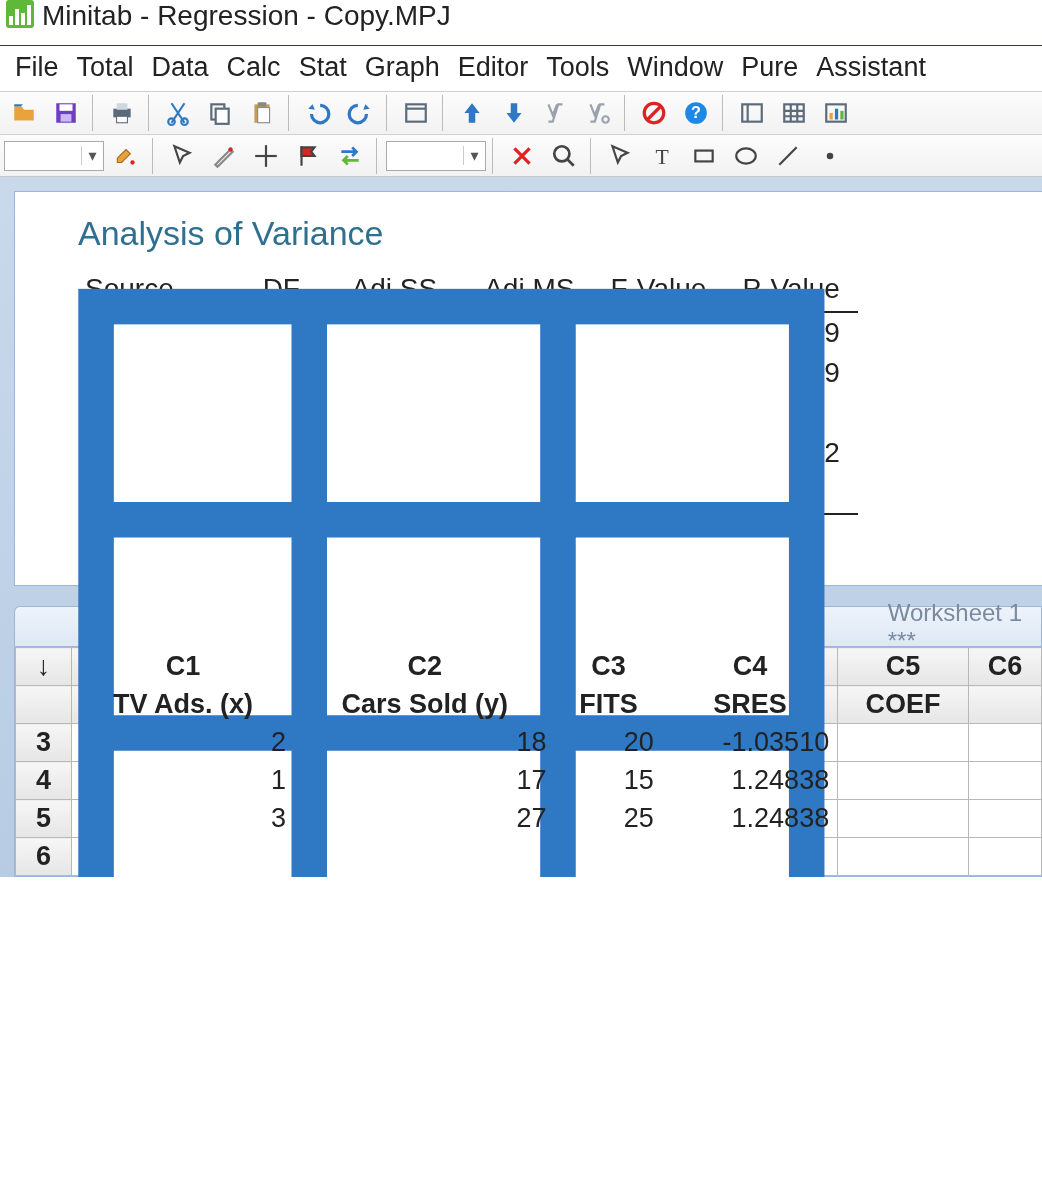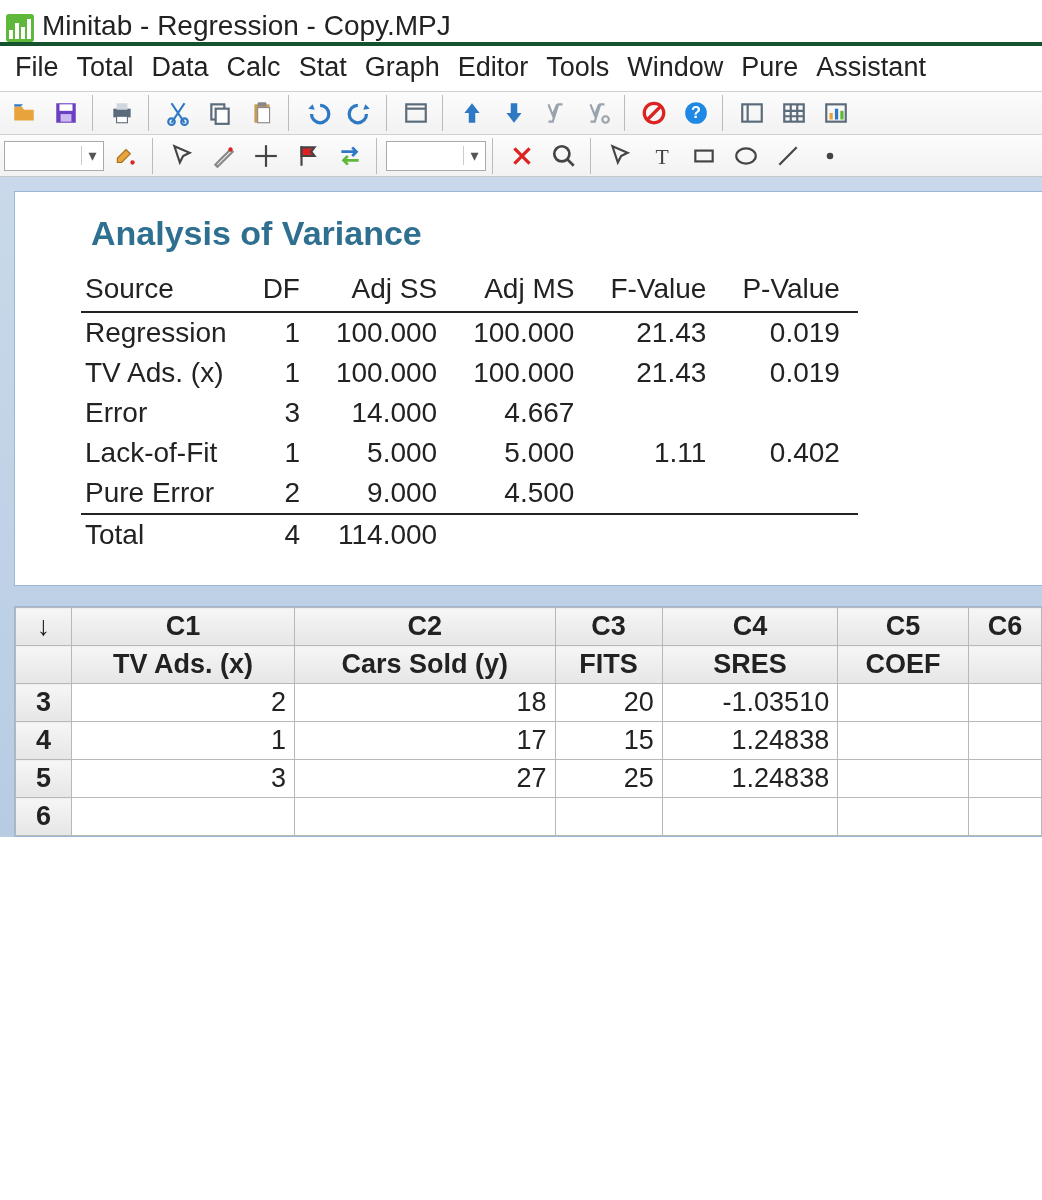--- a/index.html
+++ b/index.html
@@ -1,38 +1,38 @@
 <!DOCTYPE html>
 <html><head>
 <meta charset="utf-8">
 <style>
   * { box-sizing: border-box; }
   html,body { margin:0; padding:0; font-family: "Segoe UI", Arial, sans-serif; background:#fff; color:#222; width:1042px;}
-  .titlebar { display:flex; align-items:flex-end; height:46px; padding:0 6px; border-bottom:4px solid #14532d; }
+  .titlebar { display:flex; align-items:flex-start; height:46px; padding:0 6px; border-bottom:1px solid #14532d; }
   .titlebar .logo { width:28px; height:28px; background:#5fb83a; border-radius:3px; margin-right:8px; display:flex; align-items:flex-end; justify-content:center; gap:2px; padding:3px;}
   .titlebar .logo span { width:4px; background:#fff; display:inline-block;}
   .titlebar .title { font-size:28px; color:#222; }
   .menubar { display:flex; gap:0; padding:4px 6px 6px 6px; font-size:27px; color:#222;text-align:right; }
   .menubar > div { padding:2px 9px; cursor:default; }
   .toolbar-row { display:flex; align-items:center; height:44px; border-top:1px solid #d0d0d0; border-bottom:1px solid #d0d0d0; padding:0 4px; gap:2px; background:linear-gradient(#fcfcfc,#f2f2f2); }
   .tb-sep { width:4px; height:36px; border-left:1px solid #bbb; margin:0 4px; }
   .tb-btn { width:40px; height:36px; display:flex; align-items:center; justify-content:center; border:1px solid transparent; border-radius:3px; }
   .tb-btn svg { width:26px; height:26px; }
   .second-row { display:flex; align-items:center; height:42px; border-bottom:1px solid #c8c8c8; padding:0 4px; gap:2px; background:linear-gradient(#fcfcfc,#f2f2f2);}
   .combo { height:30px; border:1px solid #aaa; background:#fff; display:flex; align-items:center; }
   .combo.small { width:100px; }
   .combo.med { width:100px; }
   .combo .arrow { width:22px; text-align:center; color:#555; border-left:1px solid #ccc;}
   .workspace { background:linear-gradient(#c9d9eb,#b7cce3); padding:14px 0 0 0; }
   .subwin { margin:0 0 20px 14px; }
   .subwin-titlebar { display:flex; align-items:center; height:40px; background:linear-gradient(#e9f1fb,#cfe0f3); border:1px solid #9cb7d6; border-bottom:none; border-radius:6px 0 0 0; padding:0 10px; gap:10px;}
   .subwin-titlebar .subtitle { font-size:24px; color:#444; }
   .subwin-body { background:#fff; border:1px solid #9cb7d6; border-right:none; min-height:200px; padding:22px 0 30px 60px; }
   h1.report-title { color:#2f6f8f; font-size:40px; font-weight:700; margin:6px 0 40px 0; }
-  h2.section-title { color:#2f6f8f; font-size:34px; font-weight:700; margin:0 0 16px 16px; }
+  h2.section-title { color:#2f6f8f; font-size:34px; font-weight:400; margin:0 0 16px 3px; }
   table.anova { border-collapse:collapse; margin-left:6px; font-size:28px; }
   table.anova th { text-align:right; font-weight:400; padding:4px 18px 6px 18px; border-bottom:2px solid #222; }
   table.anova th:first-child { text-align:left; padding-left:4px;}
   table.anova td { text-align:right; padding:4px 18px; }
   table.anova td:first-child { text-align:left; padding-left:4px;}
   .indent1 td:first-child { padding-left:22px; }
   tr.totalrow td { border-top:2px solid #222; }
   
   .wks-body { background:#fff; border:1px solid #9cb7d6; border-right:none;}
   table.grid { border-collapse:collapse; width:100%; font-size:27px; }
@@ -350,20 +350,27 @@
               <td></td>
               <td></td>
               <td></td>
             </tr>
           </tbody>
       </table>
     </div>
   </div>
 
   <div class="subwin" style="margin-bottom:0">
+    <div class="wks-titlebar">
+      <svg class="wicon" viewBox="0 0 24 24">
+          <rect x="2" y="3" width="20" height="18" fill="#fff" stroke="#2f78c4"></rect>
+          <path stroke="#2f78c4" d="M2 9h20M2 15h20M8 3v18M15 3v18"></path>
+        </svg>
+      <span class="subtitle">Worksheet 1 ***</span>
+    </div>
     <div class="wks-body">
       <table class="grid">
         <thead>
           <tr id="wks-colids">
               <th class="rowhead">↓</th>
               <th>C1</th>
               <th>C2</th>
               <th>C3</th>
               <th>C4</th>
               <th>C5</th>

